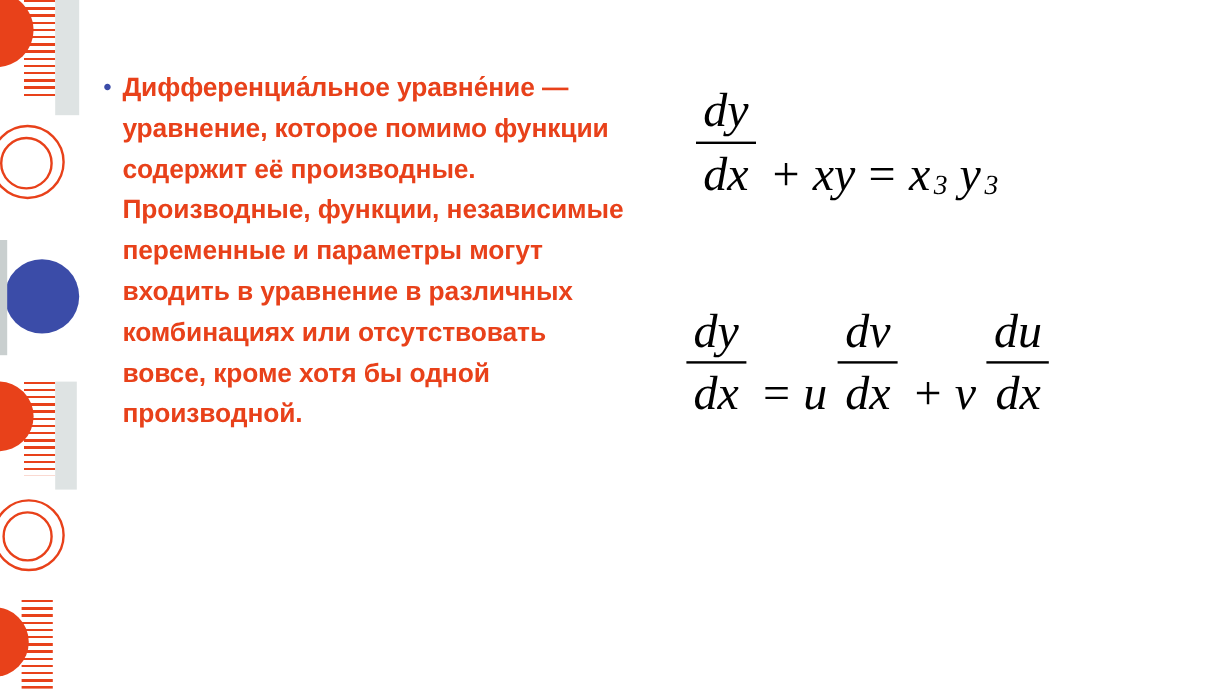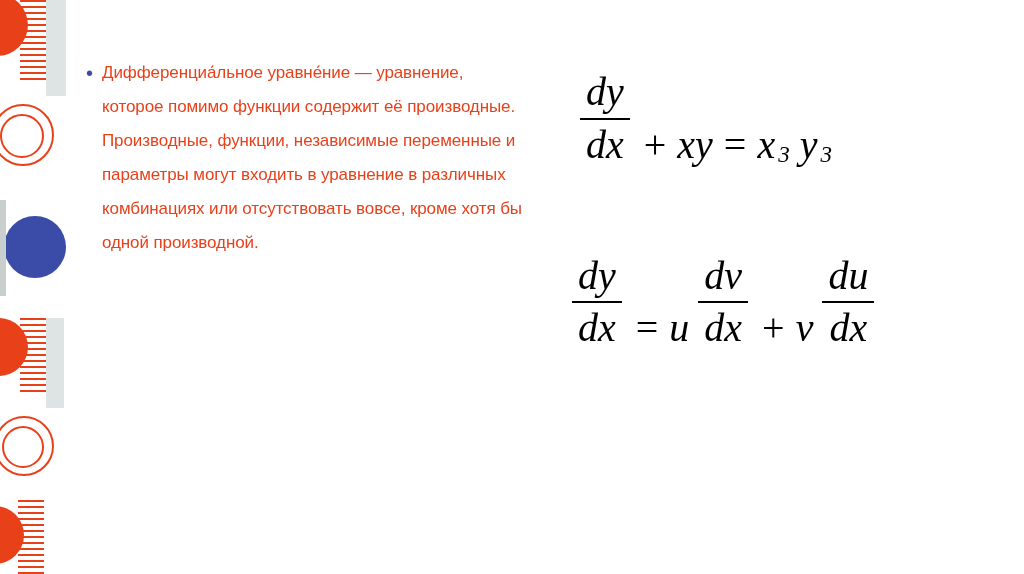--- a/index.html
+++ b/index.html
@@ -70,22 +70,22 @@
   }
   .bullet-dot {
     color: #3B4CA8;
     font-size: 20px;
     line-height: 34px;
     width: 16px;
     flex: 0 0 16px;
   }
   .bullet-text {
     color: #E8411A;
-    font-weight: normal;
-    font-size: 17px;
+    font-weight: bold;
+    font-size: 22px;
     line-height: 34px;
     letter-spacing: -0.1px;
   }
 
   
   .formulas {
     position: absolute;
     left: 560px;
     top: 40px;
     width: 460px;

